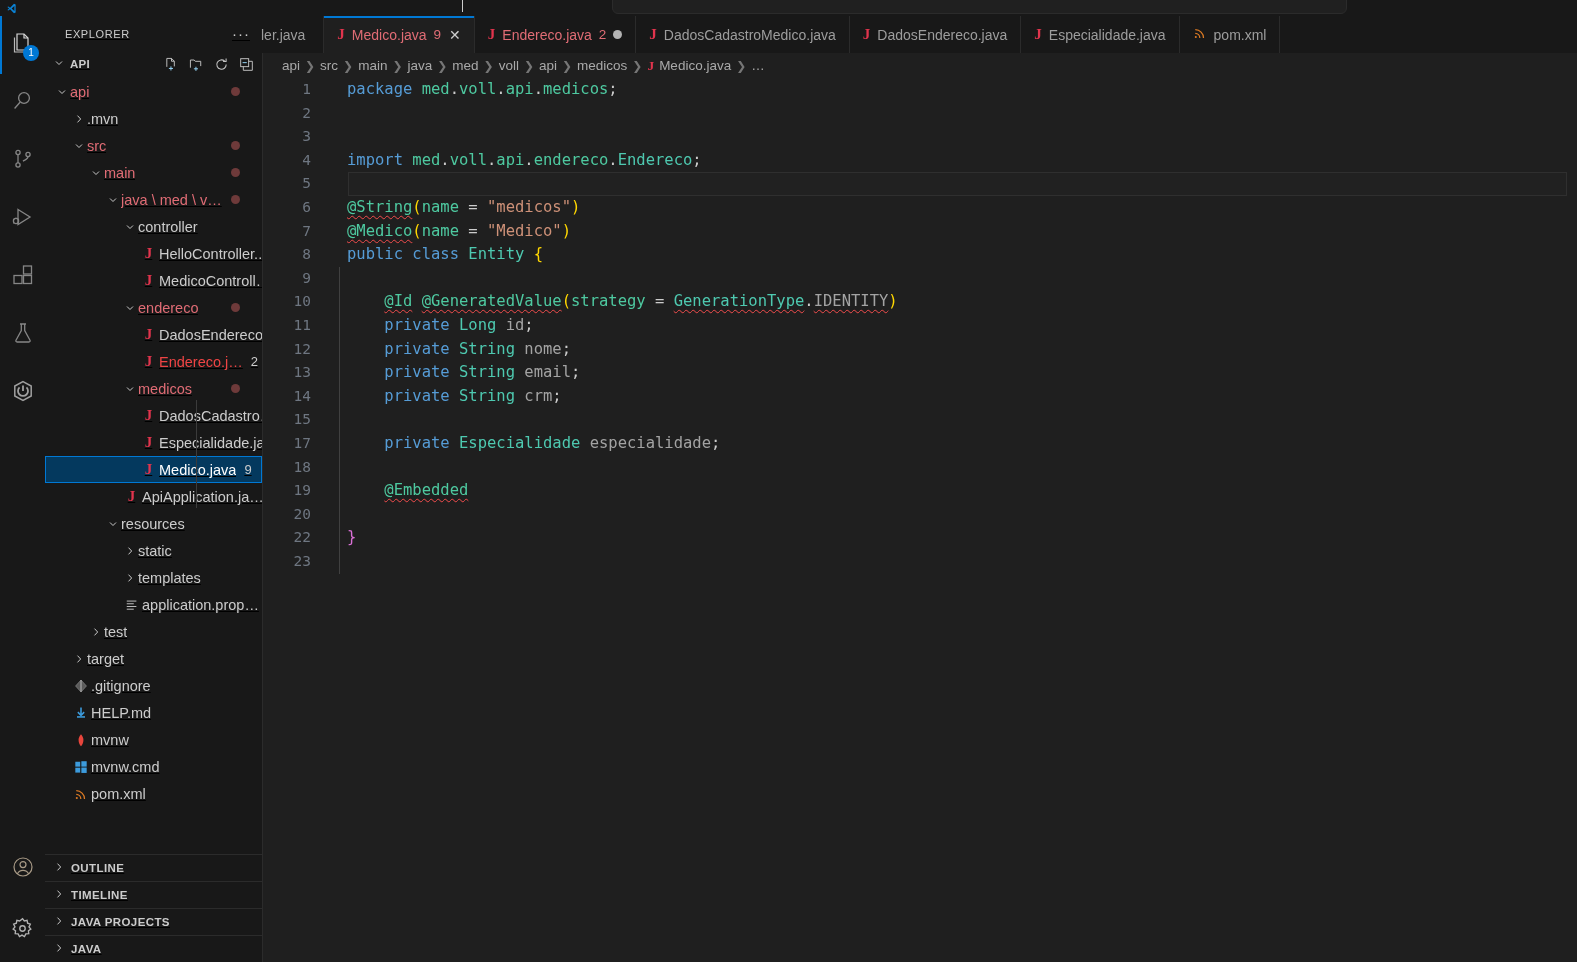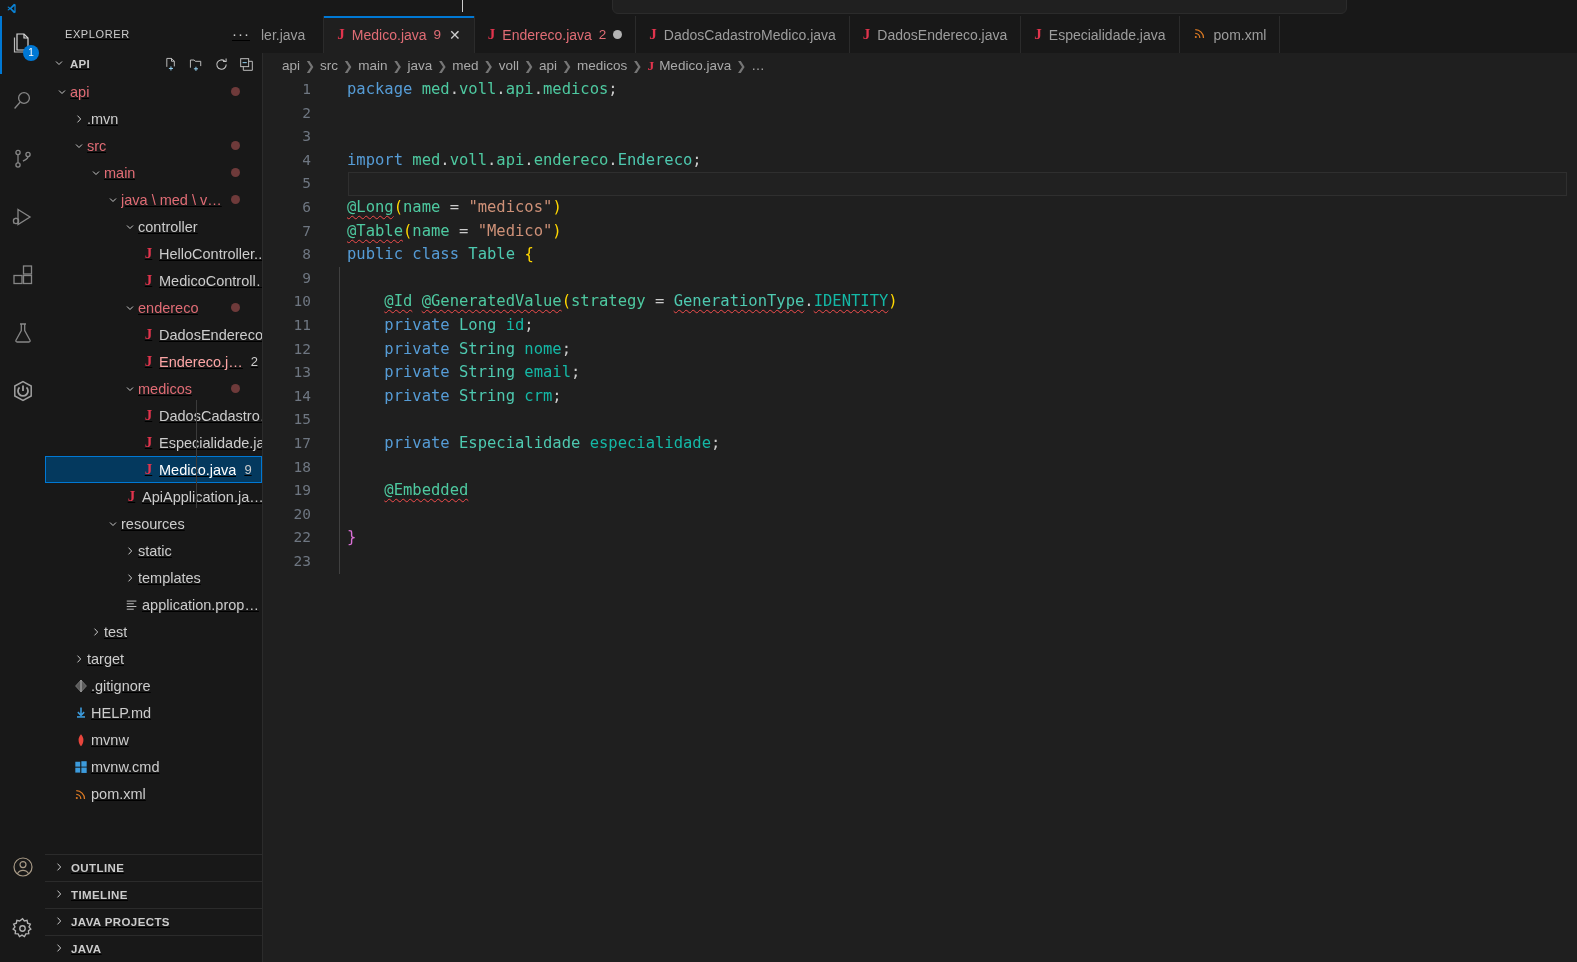--- a/index.html
+++ b/index.html
@@ -75,21 +75,21 @@
   .row.selected { background:#04395e; outline:1px solid #0078d4; outline-offset:-1px; }
   .row .twisty { width:17px; display:flex; align-items:center; justify-content:center; flex:0 0 17px; }
   .row .ficon { width:21px; display:flex; align-items:center; justify-content:center; flex:0 0 21px; }
   .row .label { overflow:hidden; text-overflow:clip; }
   .row .count { margin-left:8px; font-size:13px; color:#cccccc; }
   .row .dot-mod {
     position:absolute; right:22px; width:9px; height:9px; border-radius:50%;
     background:#6e3a3a;
   }
   .row.folder-mod > .label { color:#e06c75; }
-  .row.java-mod  > .label { color:#fca5a5; }
+  .row.java-mod  > .label { color:#ef4444; }
   .row.selected .label { color:#ffffff; }
   .indent-guide {
     position:absolute; top:0; bottom:0; width:1px; background:#3b3b3b;
   }
 
   
   .panel-head {
     height:27px; display:flex; align-items:center; gap:6px; padding-left:8px;
     color:#cccccc; font-size:11.5px; font-weight:bold; letter-spacing:.4px;
     border-top:1px solid #2b2b2b; cursor:pointer;
@@ -135,21 +135,21 @@
   .cur-line-box {
     position:absolute; left:85px; right:10px; top:0; height:23.6px;
     background:#212121; border:1px solid #2f2f2f;
   }
   .iguide { position:absolute; left:76px; width:1px; top:0; bottom:0; background:#404040; }
 
   
   .k   { color:#569cd6; }            
   .ann { color:#4ec9a0; }
   .typ { color:#4ec9b0; }            
-  .var { color:#14b8a6; }            
+  .var { color:#a3a3a3; }            
   .str { color:#ce9178; }            
   .p1  { color:#ffd700; }            
   .p2  { color:#da70d6; }            
   .op  { color:#cccccc; }
   .pl  { color:#4ec9a0; }            
   .sq  { text-decoration: underline wavy #f14c4c; text-underline-offset:3px; text-decoration-thickness:1px; }
 </style>
 </head>
 <body>
 
@@ -611,23 +611,23 @@
         <span class="sep">❯</span>
         <span>…</span>
       </div>
     <div class="code-area">
       <div class="code" id="code">
           <div class="cline"><span class="gutter">1</span><span class="ctext"><span class="k">package</span> <span class="pl">med</span><span class="op">.</span><span class="pl">voll</span><span class="op">.</span><span class="pl">api</span><span class="op">.</span><span class="pl">medicos</span><span class="op">;</span></span></div>
           <div class="cline"><span class="gutter">2</span><span class="ctext"></span></div>
           <div class="cline"><span class="gutter">3</span></div>
           <div class="cline"><span class="gutter">4</span><span class="ctext"><span class="k">import</span> <span class="pl">med</span><span class="op">.</span><span class="pl">voll</span><span class="op">.</span><span class="pl">api</span><span class="op">.</span><span class="pl">endereco</span><span class="op">.</span><span class="typ">Endereco</span><span class="op">;</span></span></div>
           <div class="cline"><span class="gutter">5</span><div class="cur-line-box"></div><span class="ctext"></span></div>
-          <div class="cline"><span class="gutter">6</span><span class="ctext"><span class="sq"><span class="ann">@Long</span></span><span class="p1">(</span><span class="pl">name</span> <span class="op">=</span> <span class="str">"medicos"</span><span class="p1">)</span></span></div>
-          <div class="cline"><span class="gutter">7</span><span class="ctext"><span class="sq"><span class="ann">@Table</span></span><span class="p1">(</span><span class="pl">name</span> <span class="op">=</span> <span class="str">"Medico"</span><span class="p1">)</span></span></div>
-          <div class="cline"><span class="gutter">8</span><span class="ctext"><span class="k">public</span> <span class="k">class</span> <span class="typ">Table</span> <span class="p1">{</span></span></div>
+          <div class="cline"><span class="gutter">6</span><span class="ctext"><span class="sq"><span class="ann">@String</span></span><span class="p1">(</span><span class="pl">name</span> <span class="op">=</span> <span class="str">"medicos"</span><span class="p1">)</span></span></div>
+          <div class="cline"><span class="gutter">7</span><span class="ctext"><span class="sq"><span class="ann">@Medico</span></span><span class="p1">(</span><span class="pl">name</span> <span class="op">=</span> <span class="str">"Medico"</span><span class="p1">)</span></span></div>
+          <div class="cline"><span class="gutter">8</span><span class="ctext"><span class="k">public</span> <span class="k">class</span> <span class="typ">Entity</span> <span class="p1">{</span></span></div>
           <div class="cline"><span class="gutter">9</span><span class="ctext"></span></div>
           <div class="cline"><span class="gutter">10</span><span class="ctext">    <span class="sq"><span class="ann">@Id</span></span> <span class="sq"><span class="ann">@GeneratedValue</span></span><span class="p1">(</span><span class="pl">strategy</span> <span class="op">=</span> <span class="sq"><span class="typ">GenerationType</span></span><span class="op">.</span><span class="sq"><span class="var">IDENTITY</span></span><span class="p1">)</span></span></div>
           <div class="cline"><span class="gutter">11</span><span class="ctext">    <span class="k">private</span> <span class="typ">Long</span> <span class="var">id</span><span class="op">;</span></span></div>
           <div class="cline"><span class="gutter">12</span><span class="ctext">    <span class="k">private</span> <span class="typ">String</span> <span class="var">nome</span><span class="op">;</span></span></div>
           <div class="cline"><span class="gutter">13</span><span class="ctext">    <span class="k">private</span> <span class="typ">String</span> <span class="var">email</span><span class="op">;</span></span></div>
           <div class="cline"><span class="gutter">14</span><span class="ctext">    <span class="k">private</span> <span class="typ">String</span> <span class="var">crm</span><span class="op">;</span></span></div>
           <div class="cline"><span class="gutter">15</span><span class="ctext"></span></div>
           <div class="cline"><span class="gutter">17</span><span class="ctext">    <span class="k">private</span> <span class="typ">Especialidade</span> <span class="var">especialidade</span><span class="op">;</span></span></div>
           <div class="cline"><span class="gutter">18</span><span class="ctext"></span></div>
           <div class="cline"><span class="gutter">19</span><span class="ctext">    <span class="sq"><span class="ann">@Embedded</span></span></span></div>

